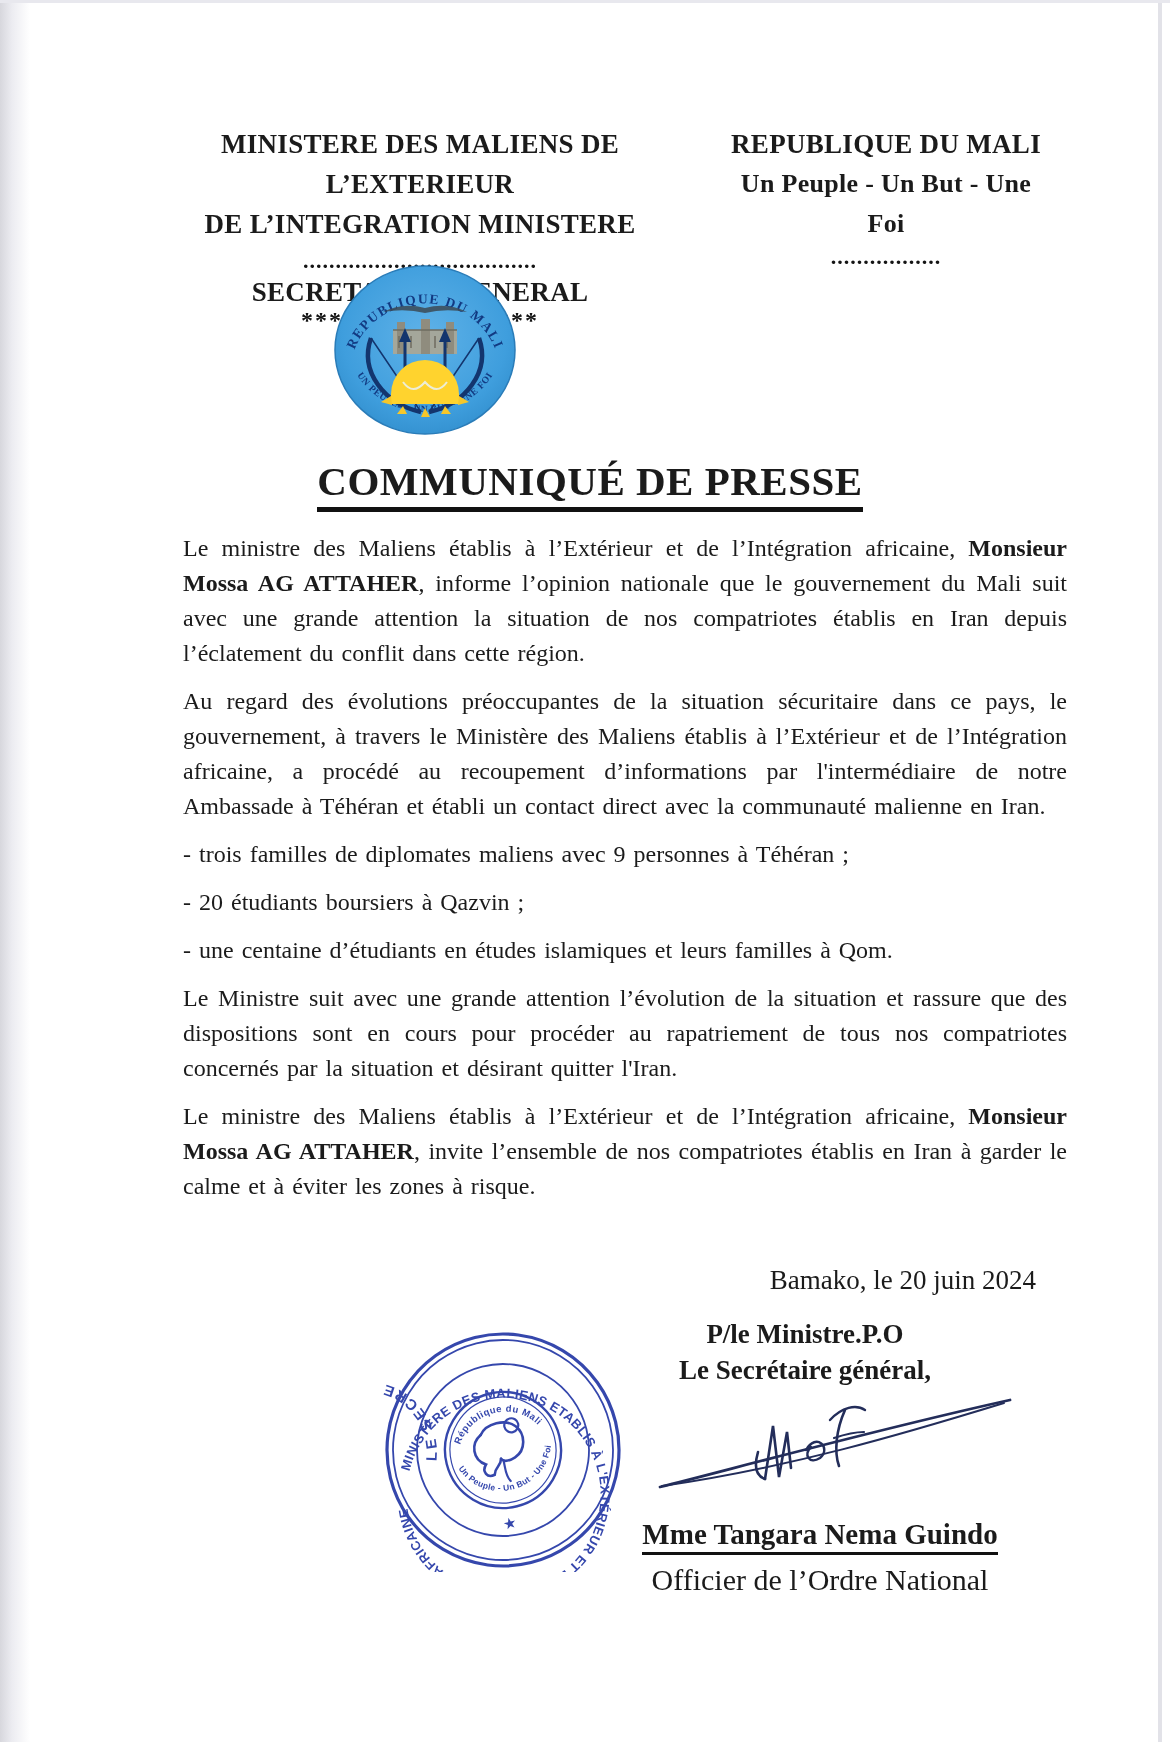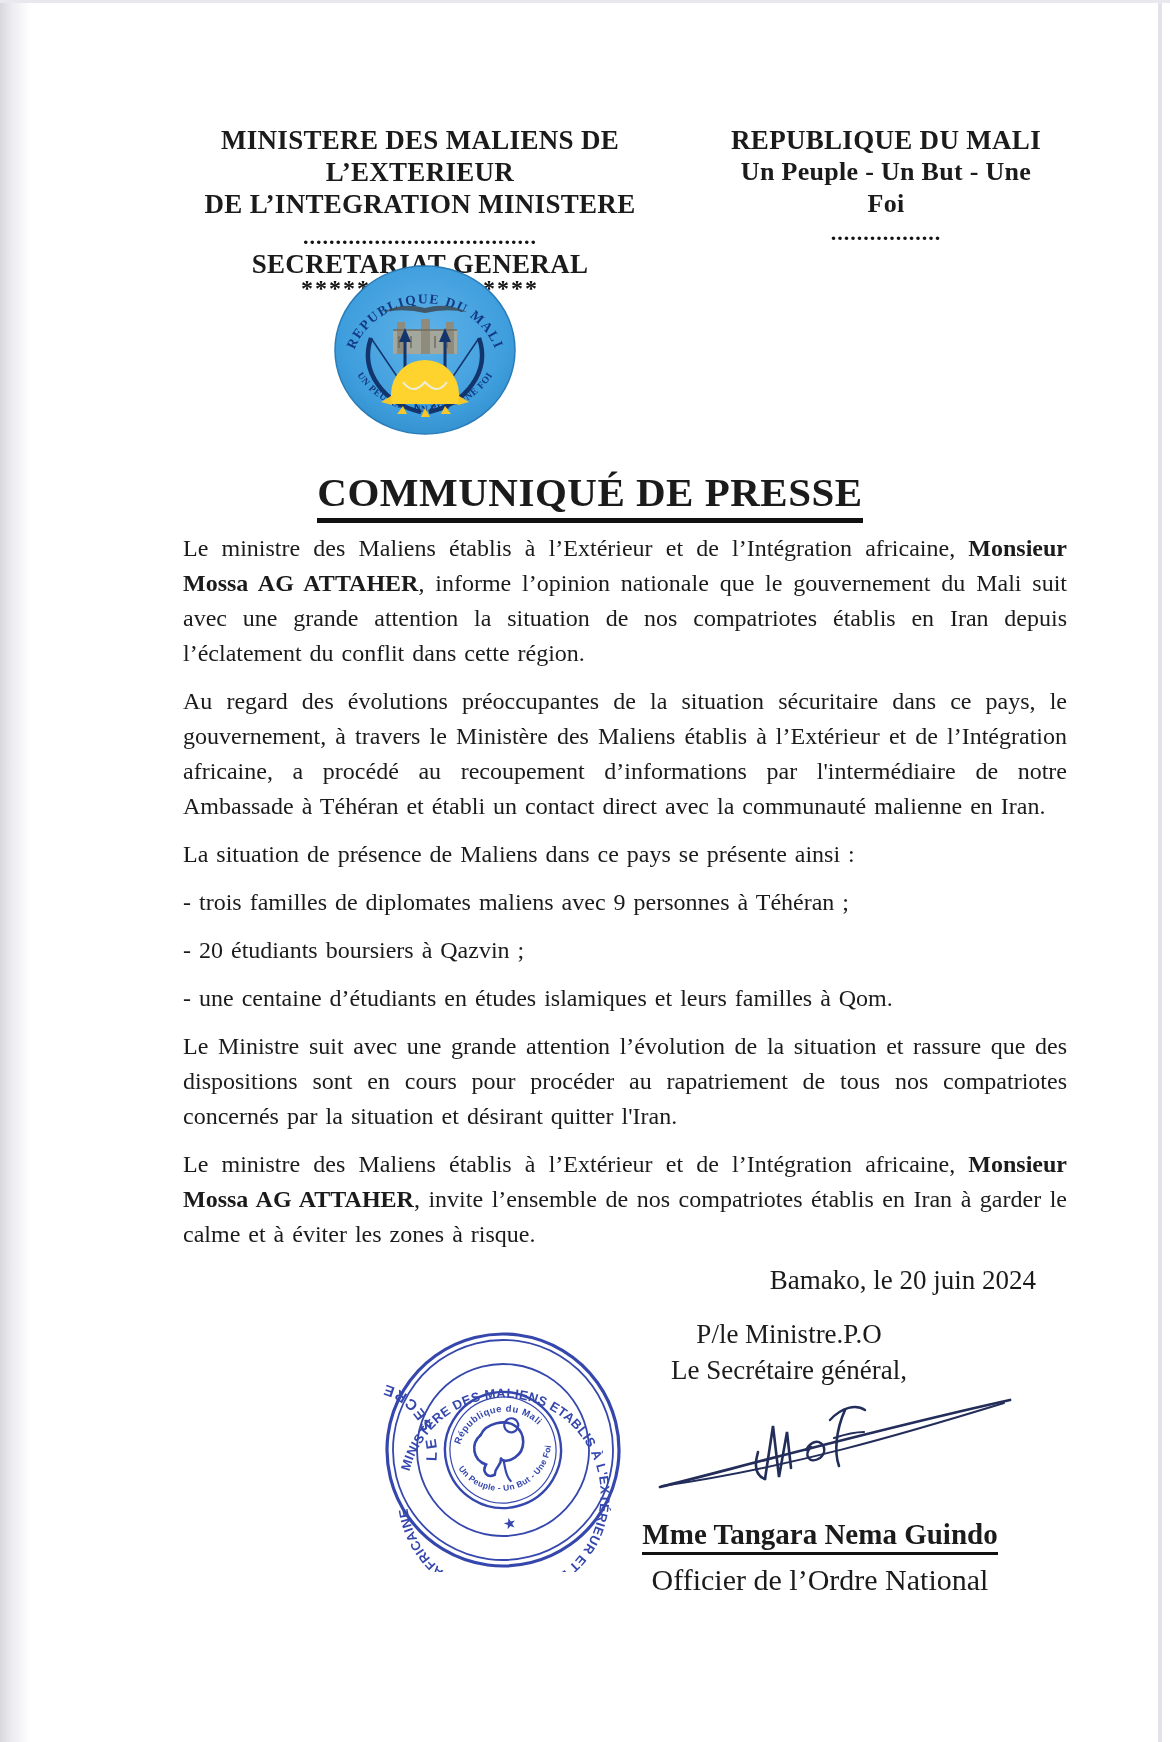--- a/index.html
+++ b/index.html
@@ -9,46 +9,46 @@
     font-family:"Liberation Serif","DejaVu Serif",serif;
     color:#1b1b1b;
   }
   .edge-left{position:absolute;left:0;top:0;width:30px;height:1742px;
     background:linear-gradient(90deg,#d7d7dd 0%,#ececf1 40%,rgba(255,255,255,0) 100%);}
   .edge-right{position:absolute;right:8px;top:0;width:4px;height:1742px;background:#e2e2e8;}
   .edge-top{position:absolute;left:0;top:0;width:1170px;height:3px;background:#e8e8ee;}
 
   .hdr-left{position:absolute;left:150px;top:124px;width:540px;text-align:center;}
   .hdr-right{position:absolute;left:730px;top:124px;width:312px;text-align:center;}
-  .h-line{font-weight:bold;font-size:27px;line-height:32px;letter-spacing:.3px;}
+  .h-line{font-weight:bold;font-size:27px;line-height:40px;letter-spacing:.3px;}
   .dots{font-weight:bold;font-size:22px;line-height:18px;letter-spacing:1px;margin-top:4px;color:#141414;}
   .stars{font-weight:bold;font-size:24px;line-height:16px;letter-spacing:2px;color:#141414;}
   .hdr-left .dots{margin-top:8px;}
   .hdr-left .sec{margin-top:2px;}
 
   .seal{position:absolute;left:333px;top:264px;}
 
-  .title-wrap{position:absolute;left:140px;top:469px;width:900px;text-align:center;}
+  .title-wrap{position:absolute;left:140px;top:458px;width:900px;text-align:center;}
   .title-wrap .t{
     display:inline-block;font-weight:bold;font-size:41px;letter-spacing:.5px;
     border-bottom:5px solid #111;padding-bottom:3px;line-height:46px;
   }
 
   .body-col{position:absolute;left:152px;top:531px;width:884px;margin-left:31px;}
   .body-col p{
     margin:0 0 13px 0;font-size:24px;line-height:35px;
     text-align:justify;word-spacing:2px;
   }
   .body-col p b{font-weight:bold;}
 
   .dateline{position:absolute;left:152px;top:1264px;width:884px;
     text-align:right;font-size:27px;line-height:32px;}
 
-  .po-block{position:absolute;left:584px;top:1316px;width:410px;text-align:center;
-    font-weight:normal;font-size:27px;line-height:36px;}
+  .po-block{position:absolute;left:600px;top:1316px;width:410px;text-align:center;
+    font-weight:bold;font-size:27px;line-height:36px;}
 
   .signature{position:absolute;left:648px;top:1390px;}
   .stamp{position:absolute;left:381px;top:1328px;opacity:.92;}
 
   .signer{position:absolute;left:580px;top:1496px;width:480px;text-align:center;}
   .signer .name{display:inline-block;font-weight:bold;font-size:29px;line-height:34px;
     border-bottom:3px solid #111;padding-bottom:1px;margin-top:21px;}
   .signer .role{font-size:30px;line-height:32px;margin-top:9px;}
 </style>
 </head>
@@ -116,21 +116,20 @@
     </g>
   </svg>
 
   <div class="title-wrap">
     <span class="t">COMMUNIQUÉ DE PRESSE</span>
   </div>
 
   <div class="body-col">
     <p><span>Le ministre des Maliens établis à l’Extérieur et de l’Intégration africaine, </span><b>Monsieur Mossa AG ATTAHER</b><span>, informe l’opinion nationale que le gouvernement du Mali suit avec une grande attention la situation de nos compatriotes établis en Iran depuis l’éclatement du conflit dans cette région.</span></p>
     <p>Au regard des évolutions préoccupantes de la situation sécuritaire dans ce pays, le gouvernement, à travers le Ministère des Maliens établis à l’Extérieur et de l’Intégration africaine, a procédé au recoupement d’informations par l'intermédiaire de notre Ambassade à Téhéran et établi un contact direct avec la communauté malienne en Iran.</p>
-    <p>La situation de présence de Maliens dans ce pays se présente ainsi :</p>
     <p>- trois familles de diplomates maliens avec 9 personnes à Téhéran ;</p>
     <p>- 20 étudiants boursiers à Qazvin ;</p>
     <p>- une centaine d’étudiants en études islamiques et leurs familles à Qom.</p>
     <p>Le Ministre suit avec une grande attention l’évolution de la situation et rassure que des dispositions sont en cours pour procéder au rapatriement de tous nos compatriotes concernés par la situation et désirant quitter l'Iran.</p>
     <p><span>Le ministre des Maliens établis à l’Extérieur et de l’Intégration africaine, </span><b>Monsieur Mossa AG ATTAHER</b><span>, invite l’ensemble de nos compatriotes établis en Iran à garder le calme et à éviter les zones à risque.</span></p>
   </div>
 
   <div class="dateline">Bamako, le 20 juin 2024</div>
 
   <div class="po-block">

